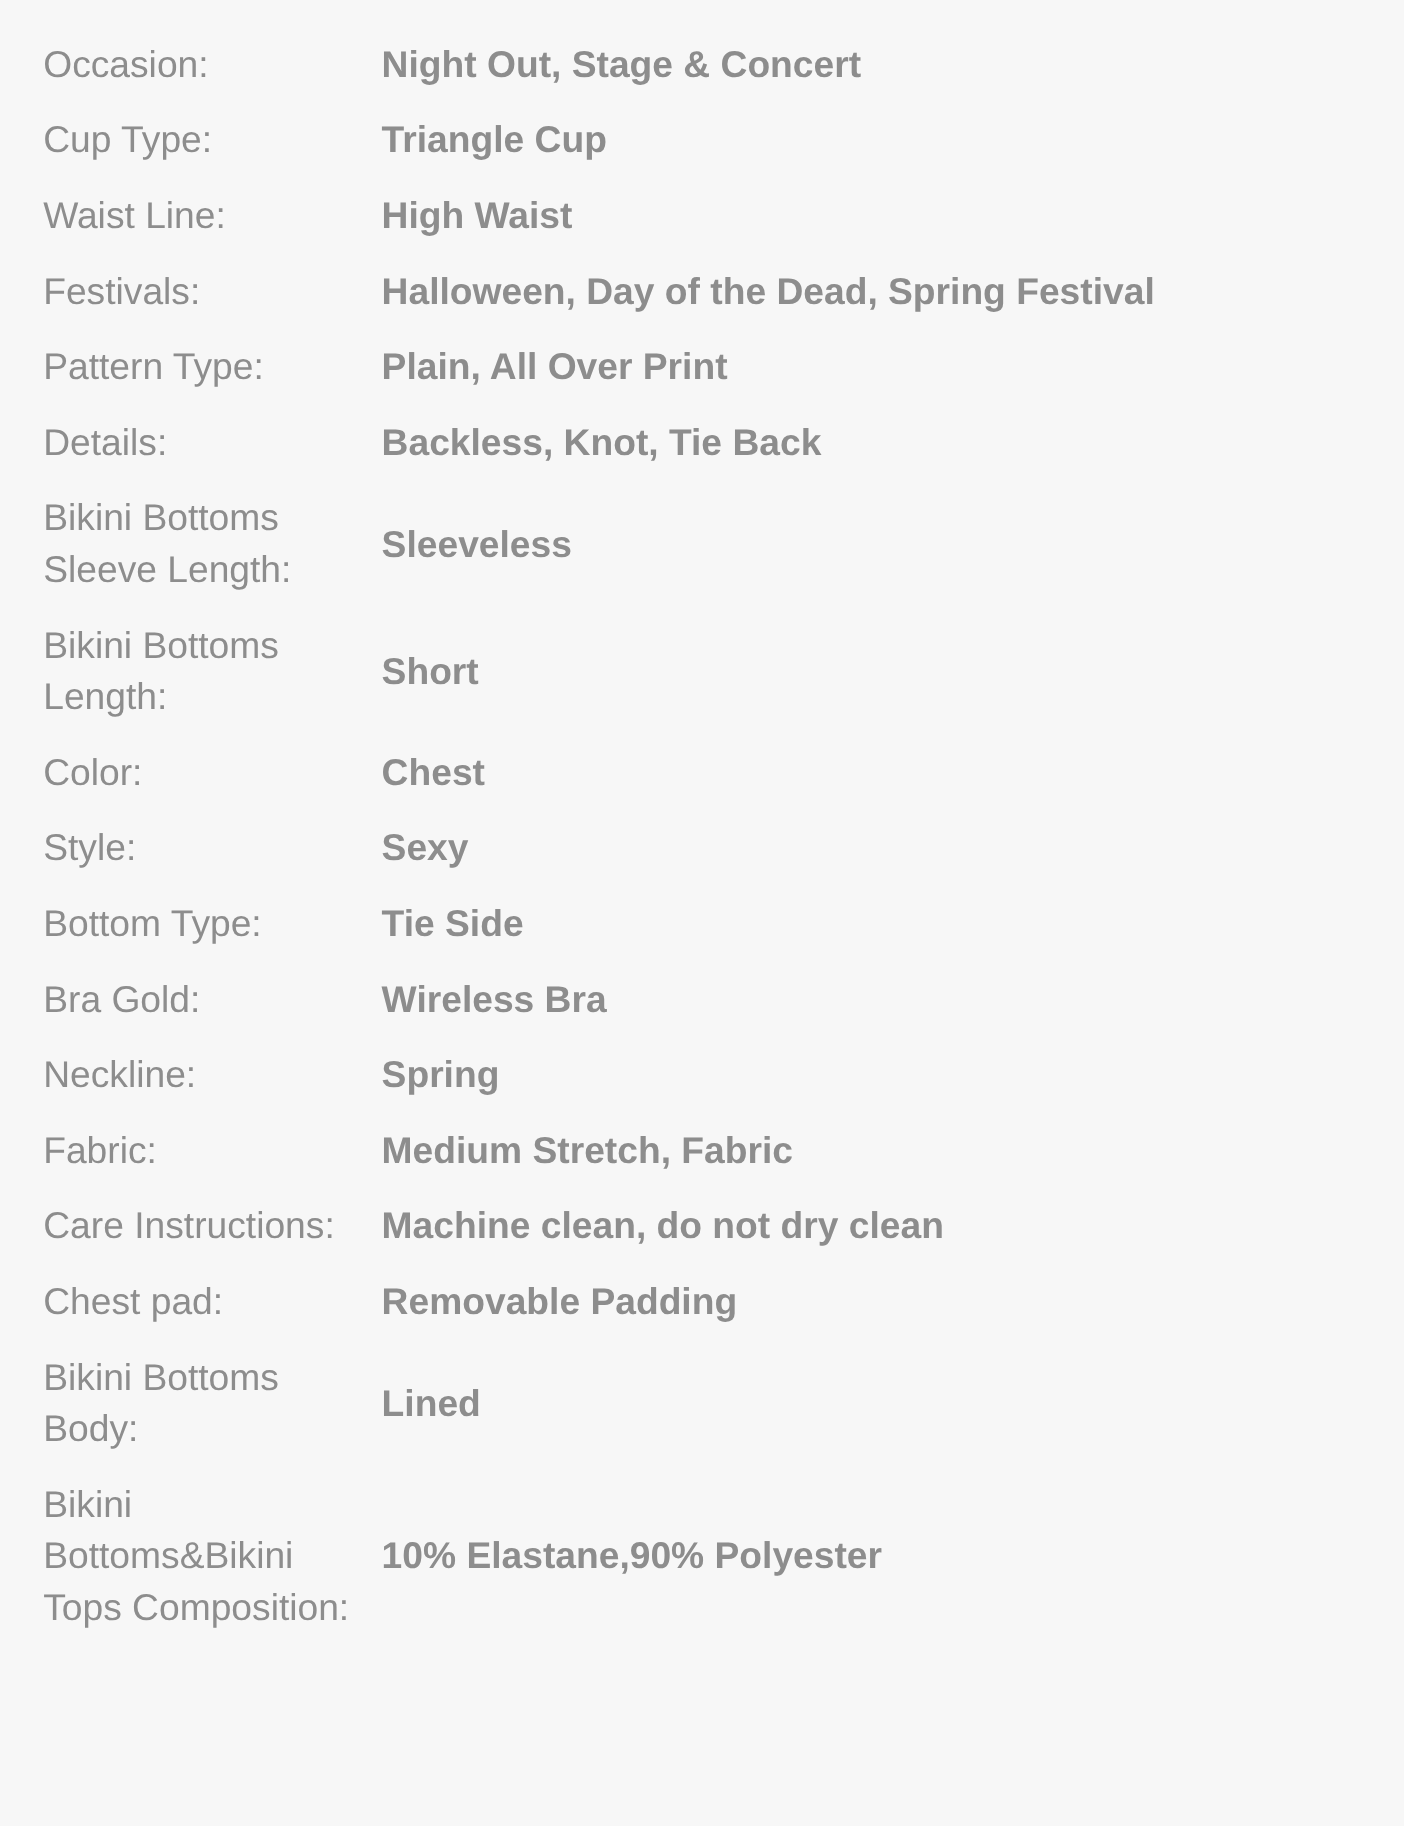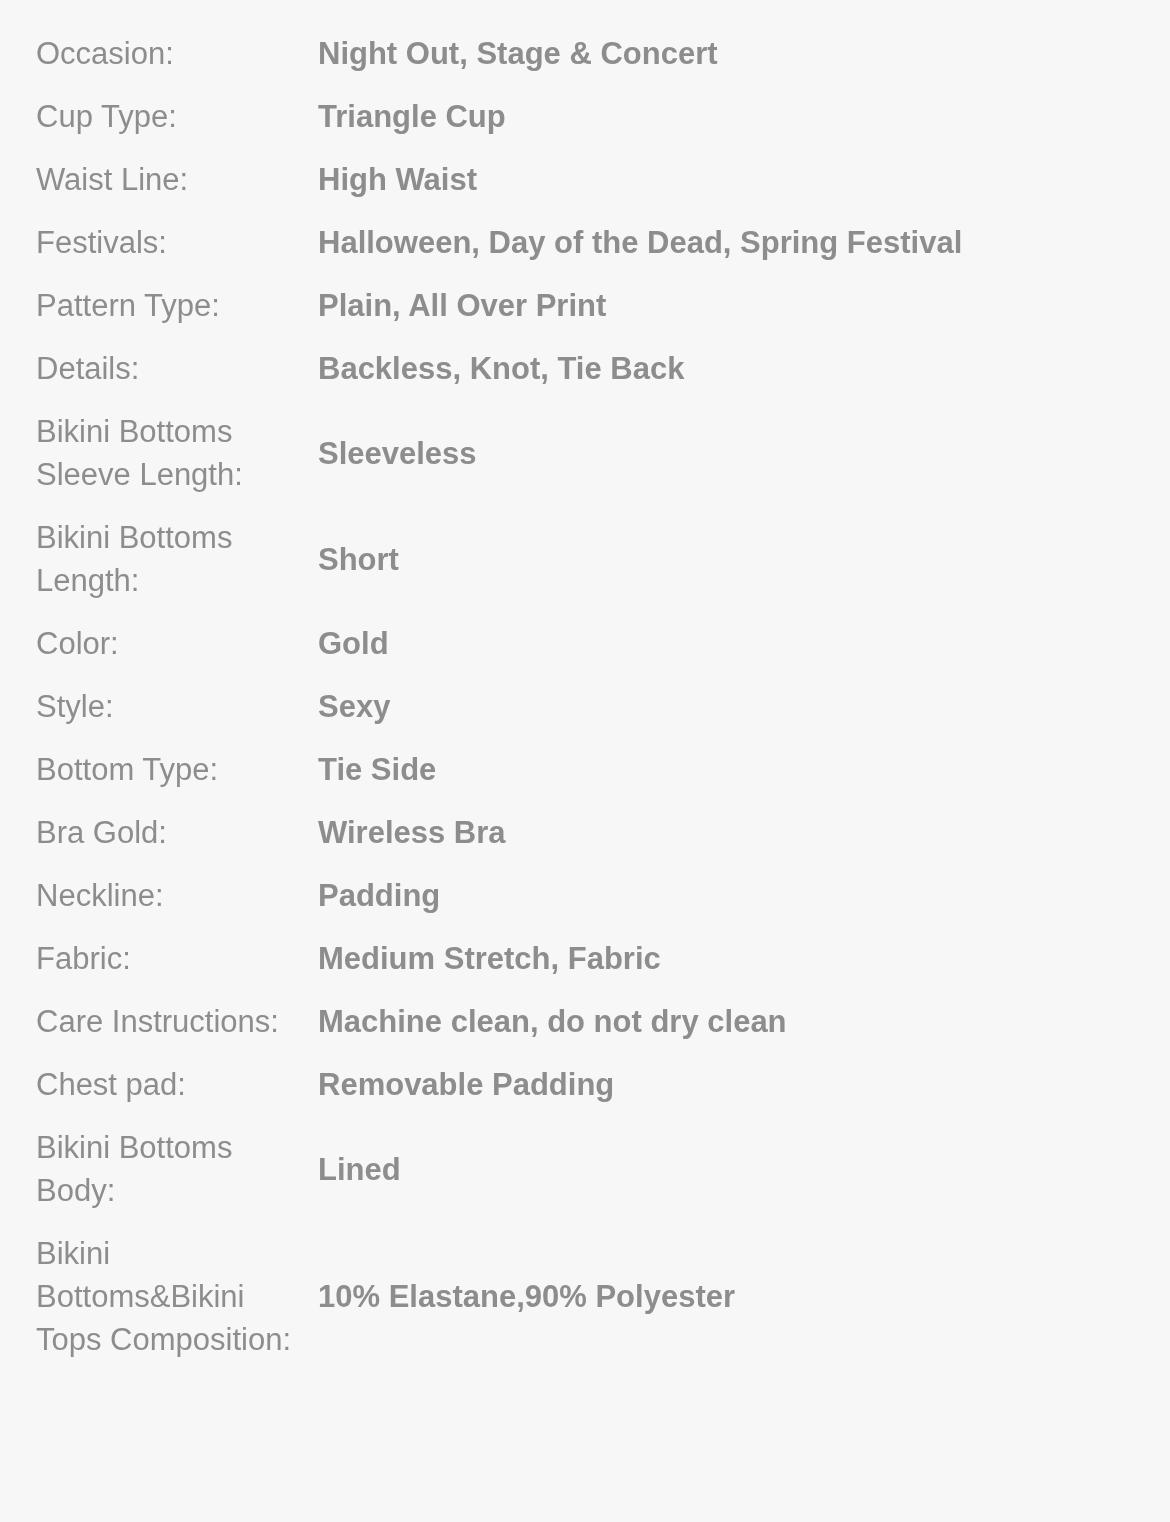--- a/index.html
+++ b/index.html
@@ -89,41 +89,41 @@
     <div class="spec-value">Sleeveless</div>
   </div>
 
   <div class="spec-row">
     <div class="spec-label">Bikini Bottoms Length:</div>
     <div class="spec-value">Short</div>
   </div>
 
   <div class="spec-row">
     <div class="spec-label">Color:</div>
-    <div class="spec-value">Gold</div>
+    <div class="spec-value">Chest</div>
   </div>
 
   <div class="spec-row">
     <div class="spec-label">Style:</div>
     <div class="spec-value">Sexy</div>
   </div>
 
   <div class="spec-row">
     <div class="spec-label">Bottom Type:</div>
     <div class="spec-value">Tie Side</div>
   </div>
 
   <div class="spec-row">
     <div class="spec-label">Bra Gold:</div>
     <div class="spec-value">Wireless Bra</div>
   </div>
 
   <div class="spec-row">
     <div class="spec-label">Neckline:</div>
-    <div class="spec-value">Padding</div>
+    <div class="spec-value">Spring</div>
   </div>
 
   <div class="spec-row">
     <div class="spec-label">Fabric:</div>
     <div class="spec-value">Medium Stretch, Fabric</div>
   </div>
 
   <div class="spec-row">
     <div class="spec-label">Care Instructions:</div>
     <div class="spec-value">Machine clean, do not dry clean</div>

